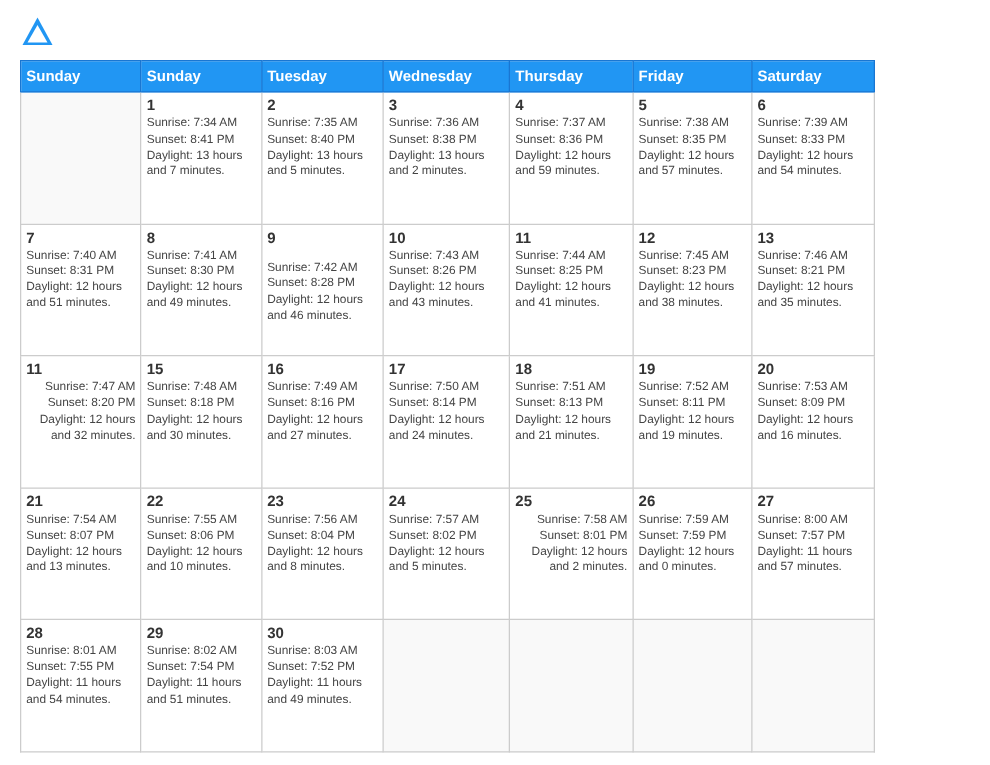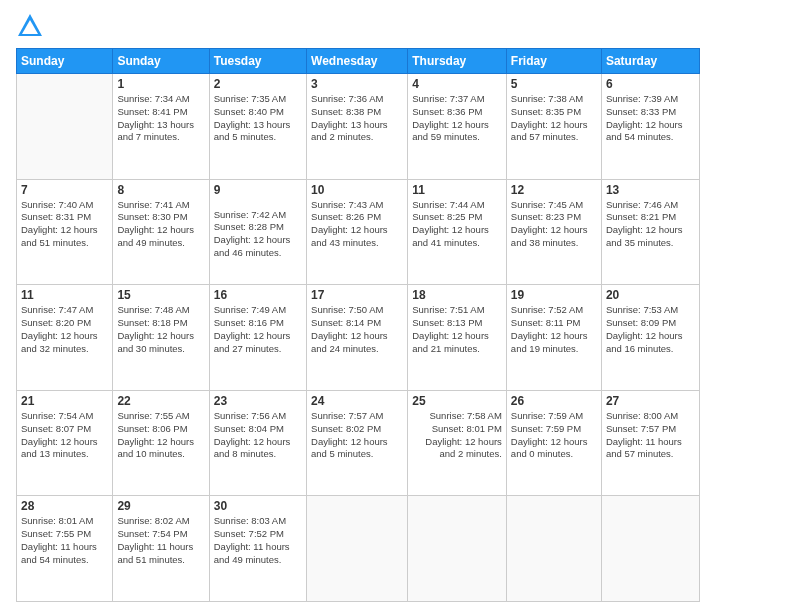--- a/index.html
+++ b/index.html
@@ -227,21 +227,21 @@
             <span class="day-num">13</span>
             <div class="day-info" style="white-space: pre-line;">Sunrise: 7:46 AM
 Sunset: 8:21 PM
 Daylight: 12 hours
 and 35 minutes.</div>
           </td>
         </tr>
         <tr>
           <td>
             <span class="day-num">11</span>
-            <div class="day-info" style="white-space: pre-line;">Sunrise: 7:47 AM
+            <div class="day-info" style="white-space: pre-line; text-align: right;">Sunrise: 7:47 AM
 Sunset: 8:20 PM
 Daylight: 12 hours
 and 32 minutes.</div>
           </td>
           <td>
             <span class="day-num">15</span>
             <div class="day-info" style="white-space: pre-line;">Sunrise: 7:48 AM
 Sunset: 8:18 PM
 Daylight: 12 hours
 and 30 minutes.</div>

